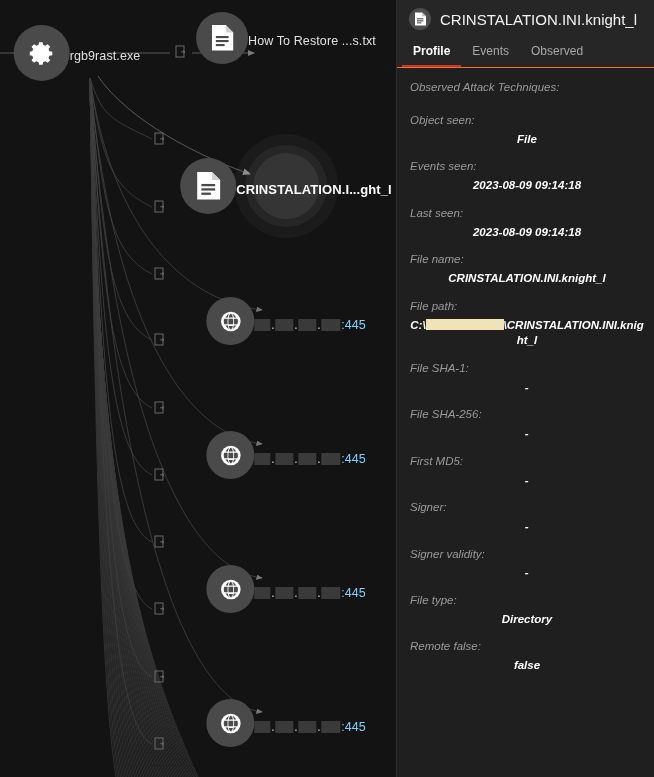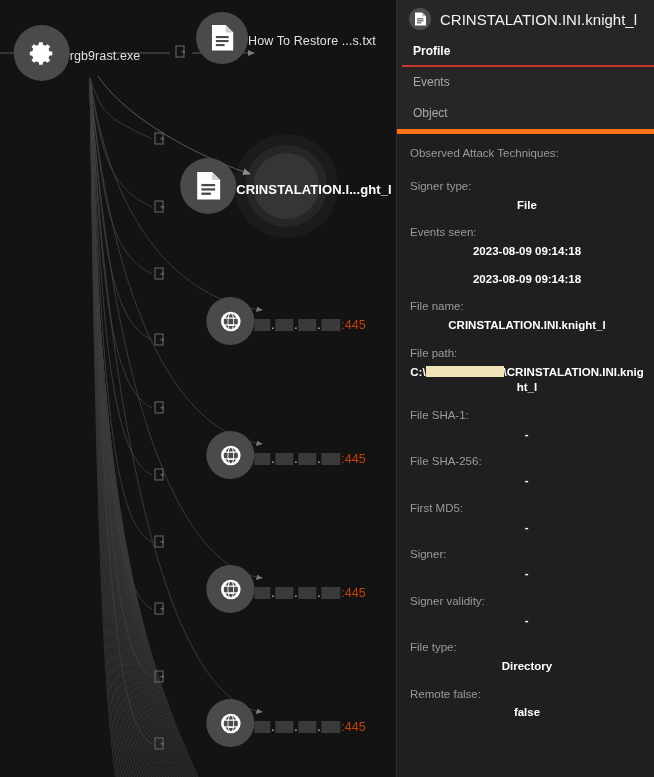--- a/index.html
+++ b/index.html
@@ -64,21 +64,21 @@
   .halo.h3 { width: 66px;  height: 66px;  background: rgba(255,255,255,.07); }
 
   
   .ip-label { display: flex; align-items: center; gap: 0px; margin-top: 7px; }
   .ip-blk {
     display: inline-block;
     background: #3a3a3a;
     height: 12px;
   }
   .ip-dot { color: #d8d8d8; font-size: 12px; line-height: 12px; width: 5px; text-align:center;}
-  .ip-port { color: #c2410c; font-size: 12.5px; margin-left: 1px; }
+  .ip-port { color: #7dd3fc; font-size: 12.5px; margin-left: 1px; }
 
   
   #panel {
     width: 258px;
     flex: 0 0 258px;
     height: 777px;
     background: #1f1f1f;
     border-left: 1px solid #2d2d2d;
     display: flex;
     flex-direction: column;
@@ -103,41 +103,41 @@
     color: #f2f2f2;
     white-space: nowrap;
     overflow: hidden;
     text-overflow: clip;
   }
   #tabs {
     display: flex;
     gap: 0px;
     background: #262626;
     padding: 0 0 0 5px;
-    border-bottom: 5px solid #f97316;
-    flex-direction: column;
+    border-bottom: 1px solid #f97316;
   }
   .tab {
     padding: 8px 11px 7px 11px;
     font-size: 12px;
     color: #a8a8a8;
     cursor: pointer;
     border-bottom: 2px solid transparent;
     white-space: nowrap;
   }
   .tab.active {
     color: #ffffff;
     font-weight: bold;
     border-bottom: 2px solid #c8372d;
   }
   #panel-body {
     flex: 1 1 auto;
     overflow-y: auto;
     padding: 12px 10px 14px 13px;
     background: #1f1f1f;
+    font-style: italic;
   }
   .field { margin-bottom: 12px; }
   .field-label {
     font-size: 11.5px;
     color: #9a9a9a;
     margin-bottom: 4px;
     line-height: 1.3;
   }
   .field-value {
     font-size: 11.5px;
@@ -425,37 +425,38 @@
           <rect x="3" y="8.3" width="6.4" height="1.1" fill="#4d4d4d"></rect>
           <rect x="3" y="10.3" width="4.4" height="1.1" fill="#4d4d4d"></rect>
         </svg>
       </span>
       <span id="panel-title">CRINSTALATION.INI.knight_l</span>
     </div>
 
     <div id="tabs">
       <div class="tab active">Profile</div>
       <div class="tab">Events</div>
-      <div class="tab">Object</div>
+      <div class="tab">Observed</div>
     </div>
 
     <div id="panel-body">
 
     <div class="field otx">
           <div class="field-label">Observed Attack Techniques:</div>
         </div>
         <div class="field">
-          <div class="field-label">Signer type:</div>
+          <div class="field-label">Object seen:</div>
           <div class="field-value">File</div>
         </div>
         <div class="field">
           <div class="field-label">Events seen:</div>
           <div class="field-value">2023-08-09 09:14:18</div>
         </div>
         <div class="field">
+          <div class="field-label">Last seen:</div>
           <div class="field-value">2023-08-09 09:14:18</div>
         </div>
         <div class="field">
           <div class="field-label">File name:</div>
           <div class="field-value">CRINSTALATION.INI.knight_l</div>
         </div>
         <div class="field">
           <div class="field-label">File path:</div>
           <div class="field-value"><span>C:\</span><span class="redact-inline" style="background: rgb(240, 227, 184);"></span><span>\CRINSTALATION.INI.knight_l</span></div>
         </div>

